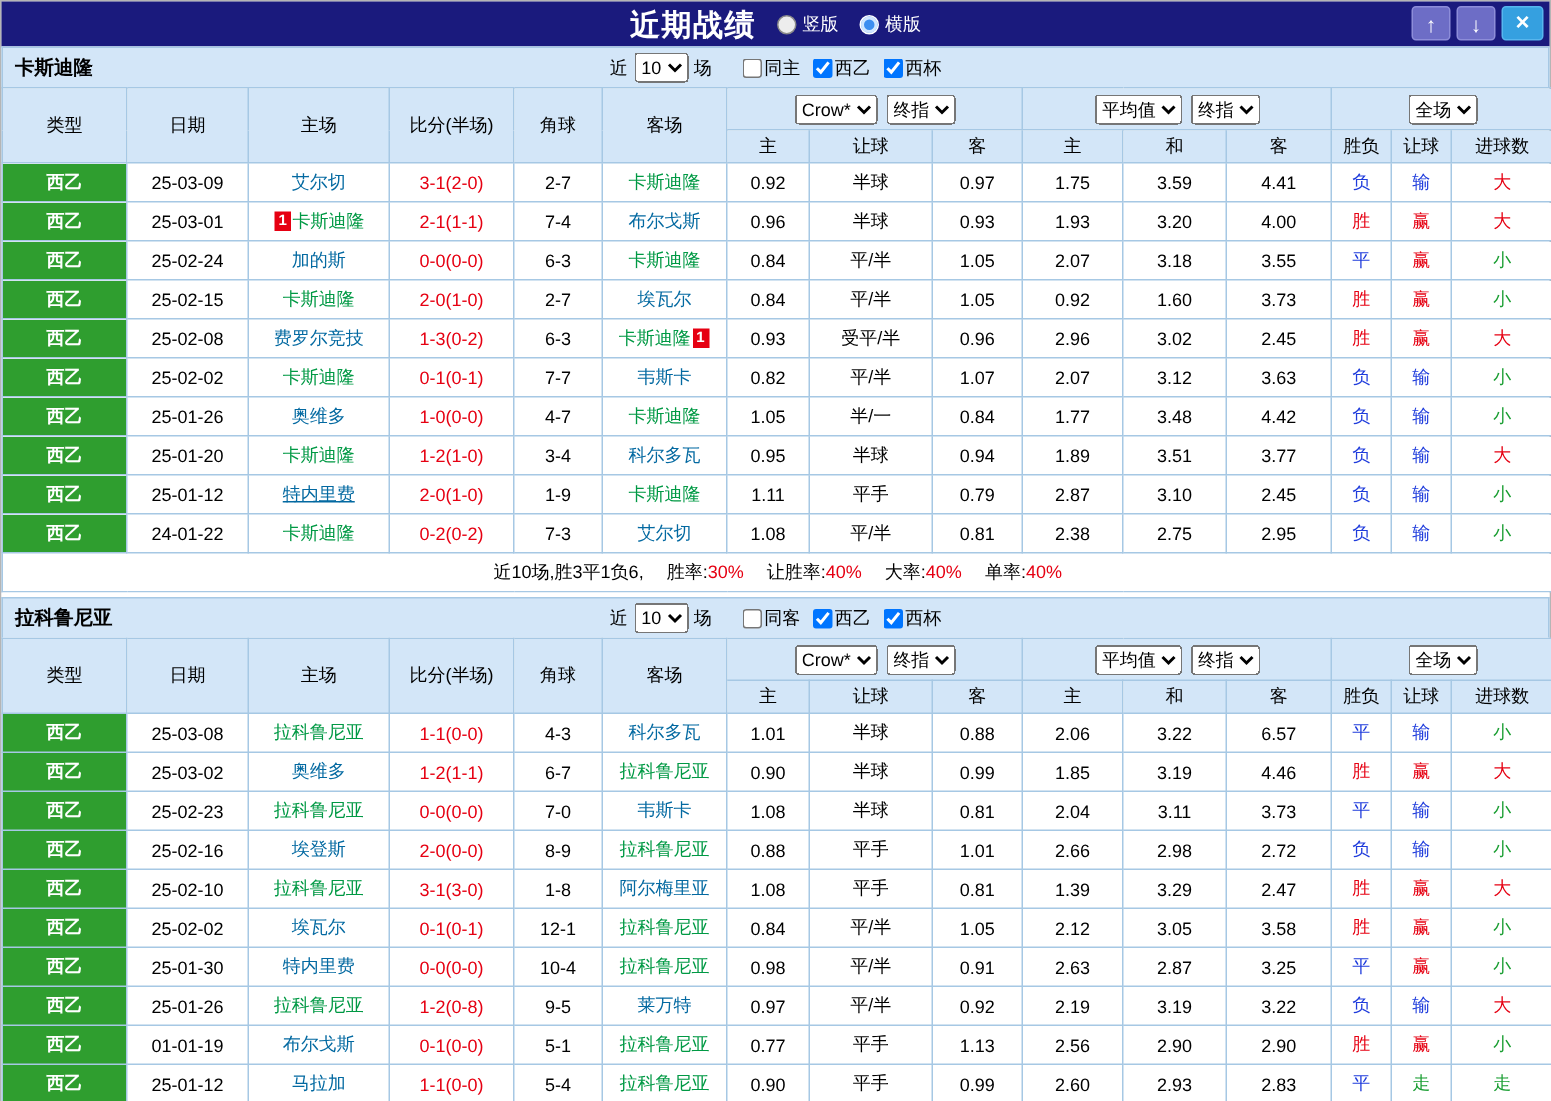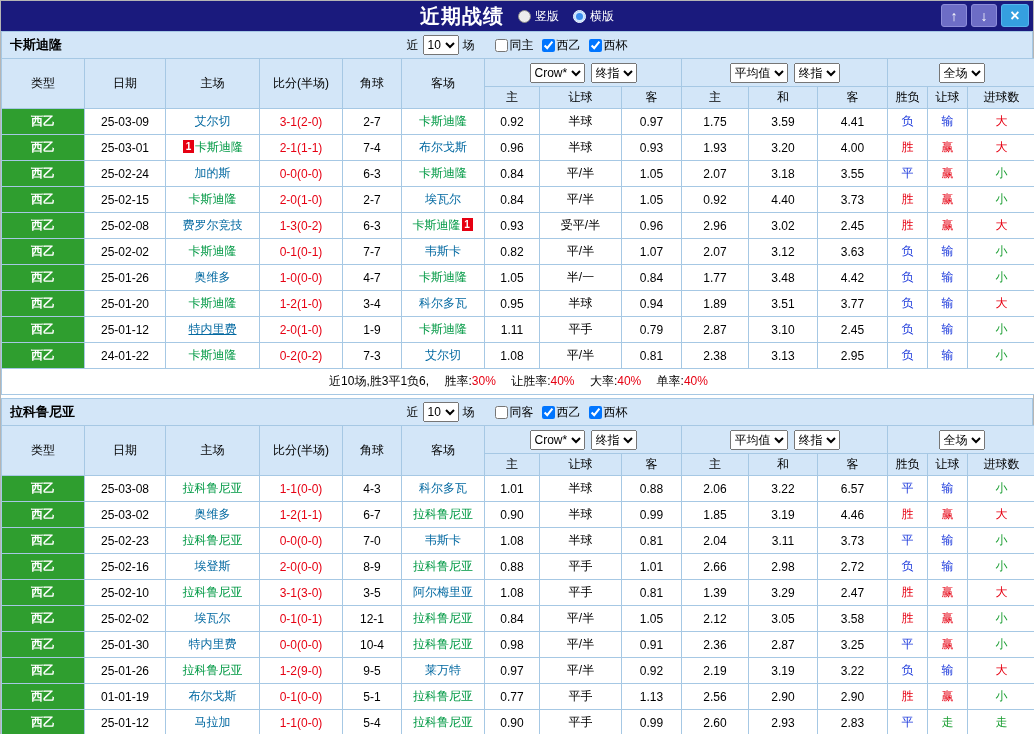--- a/index.html
+++ b/index.html
@@ -206,21 +206,21 @@
           <td class="type-td">西乙</td>
           <td>25-02-15</td>
           <td class="team-td"><span class="team focus">卡斯迪隆</span></td>
           <td class="score-td">2-0(1-0)</td>
           <td>2-7</td>
           <td class="team-td"><span class="team">埃瓦尔</span></td>
           <td>0.84</td>
           <td>平/半</td>
           <td>1.05</td>
           <td>0.92</td>
-          <td>4.40</td>
+          <td>1.60</td>
           <td>3.73</td>
           <td style="color: rgb(230, 0, 18);">胜</td>
           <td style="color: rgb(230, 0, 18);">赢</td>
           <td style="color: rgb(26, 158, 50);">小</td>
         </tr>
         <tr>
           <td class="type-td">西乙</td>
           <td>25-02-08</td>
           <td class="team-td"><span class="team">费罗尔竞技</span></td>
           <td class="score-td">1-3(0-2)</td>
@@ -308,21 +308,21 @@
           <td class="type-td">西乙</td>
           <td>24-01-22</td>
           <td class="team-td"><span class="team focus">卡斯迪隆</span></td>
           <td class="score-td">0-2(0-2)</td>
           <td>7-3</td>
           <td class="team-td"><span class="team">艾尔切</span></td>
           <td>1.08</td>
           <td>平/半</td>
           <td>0.81</td>
           <td>2.38</td>
-          <td>3.13</td>
+          <td>2.75</td>
           <td>2.95</td>
           <td style="color: rgb(30, 59, 220);">负</td>
           <td style="color: rgb(30, 59, 220);">输</td>
           <td style="color: rgb(26, 158, 50);">小</td>
         </tr>
       </tbody>
     <tfoot>
       <tr>
         <td colspan="15" class="summary-td">
           <span>近10场,胜3平1负6,</span>
@@ -482,21 +482,21 @@
           <td>2.72</td>
           <td style="color: rgb(30, 59, 220);">负</td>
           <td style="color: rgb(30, 59, 220);">输</td>
           <td style="color: rgb(26, 158, 50);">小</td>
         </tr>
         <tr>
           <td class="type-td">西乙</td>
           <td>25-02-10</td>
           <td class="team-td"><span class="team focus">拉科鲁尼亚</span></td>
           <td class="score-td">3-1(3-0)</td>
-          <td>3-5</td>
+          <td>1-8</td>
           <td class="team-td"><span class="team">阿尔梅里亚</span></td>
           <td>1.08</td>
           <td>平手</td>
           <td>0.81</td>
           <td>1.39</td>
           <td>3.29</td>
           <td>2.47</td>
           <td style="color: rgb(230, 0, 18);">胜</td>
           <td style="color: rgb(230, 0, 18);">赢</td>
           <td style="color: rgb(230, 0, 18);">大</td>
@@ -521,32 +521,32 @@
         <tr>
           <td class="type-td">西乙</td>
           <td>25-01-30</td>
           <td class="team-td"><span class="team">特内里费</span></td>
           <td class="score-td">0-0(0-0)</td>
           <td>10-4</td>
           <td class="team-td"><span class="team focus">拉科鲁尼亚</span></td>
           <td>0.98</td>
           <td>平/半</td>
           <td>0.91</td>
-          <td>2.36</td>
+          <td>2.63</td>
           <td>2.87</td>
           <td>3.25</td>
           <td style="color: rgb(30, 59, 220);">平</td>
           <td style="color: rgb(230, 0, 18);">赢</td>
           <td style="color: rgb(26, 158, 50);">小</td>
         </tr>
         <tr>
           <td class="type-td">西乙</td>
           <td>25-01-26</td>
           <td class="team-td"><span class="team focus">拉科鲁尼亚</span></td>
-          <td class="score-td">1-2(9-0)</td>
+          <td class="score-td">1-2(0-8)</td>
           <td>9-5</td>
           <td class="team-td"><span class="team">莱万特</span></td>
           <td>0.97</td>
           <td>平/半</td>
           <td>0.92</td>
           <td>2.19</td>
           <td>3.19</td>
           <td>3.22</td>
           <td style="color: rgb(30, 59, 220);">负</td>
           <td style="color: rgb(30, 59, 220);">输</td>

